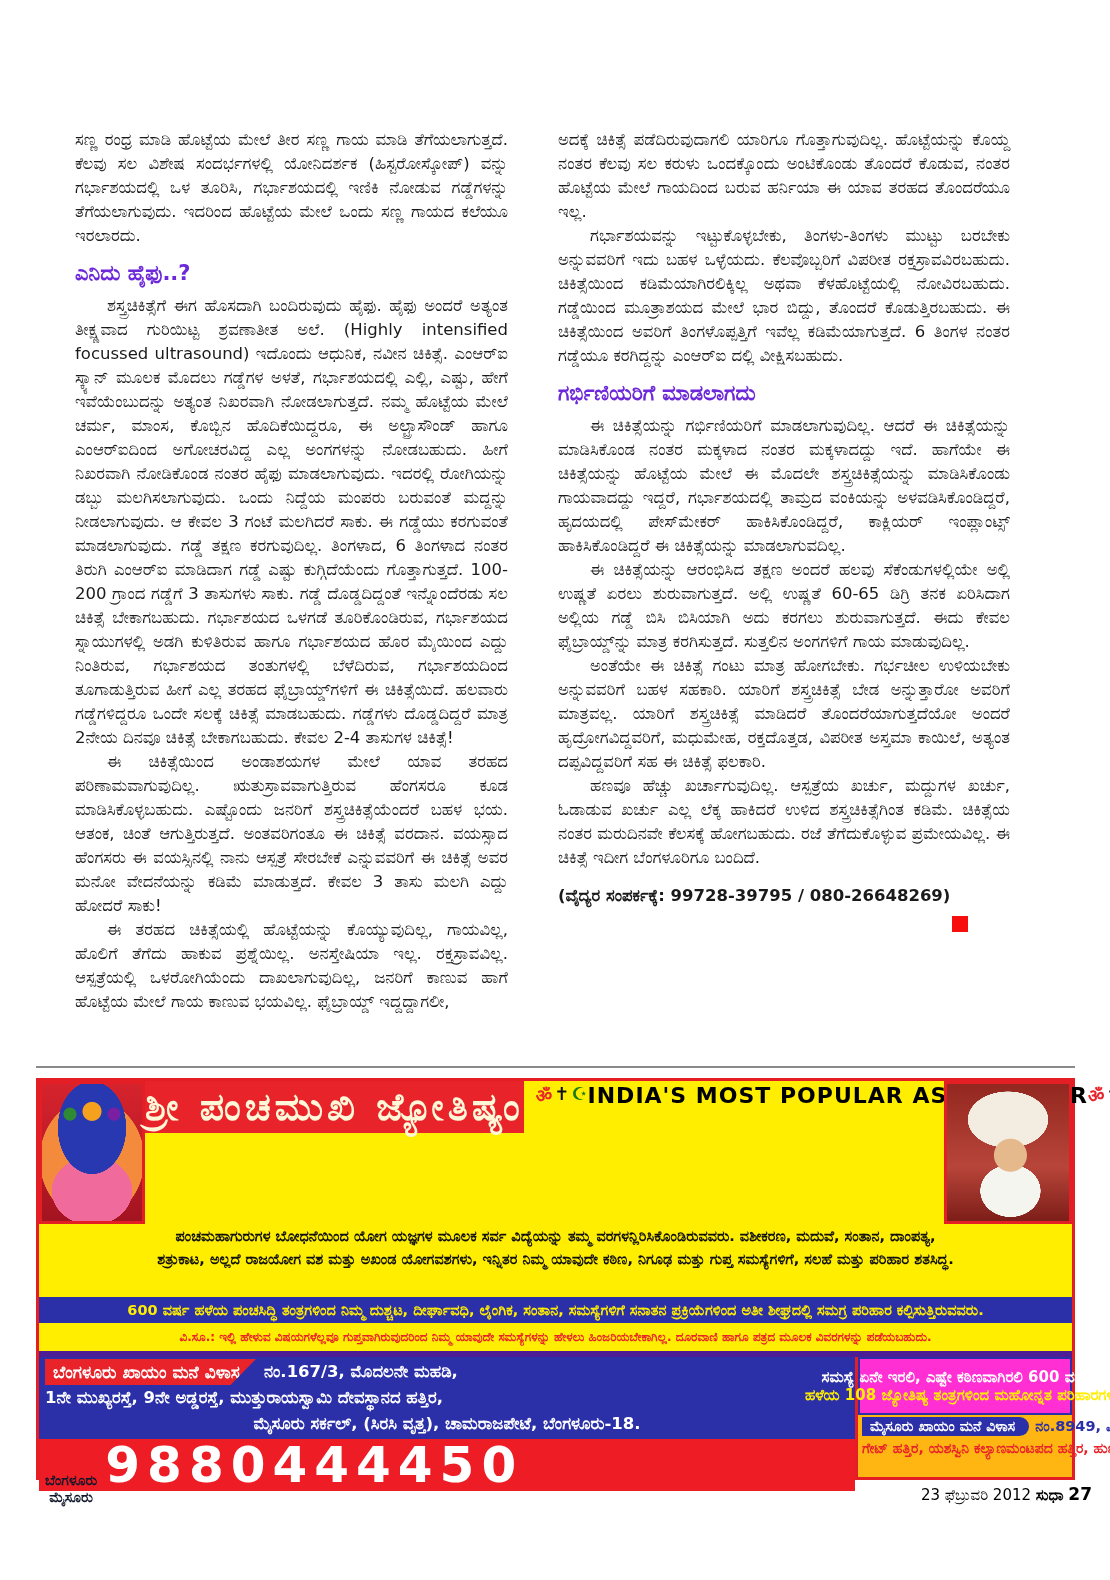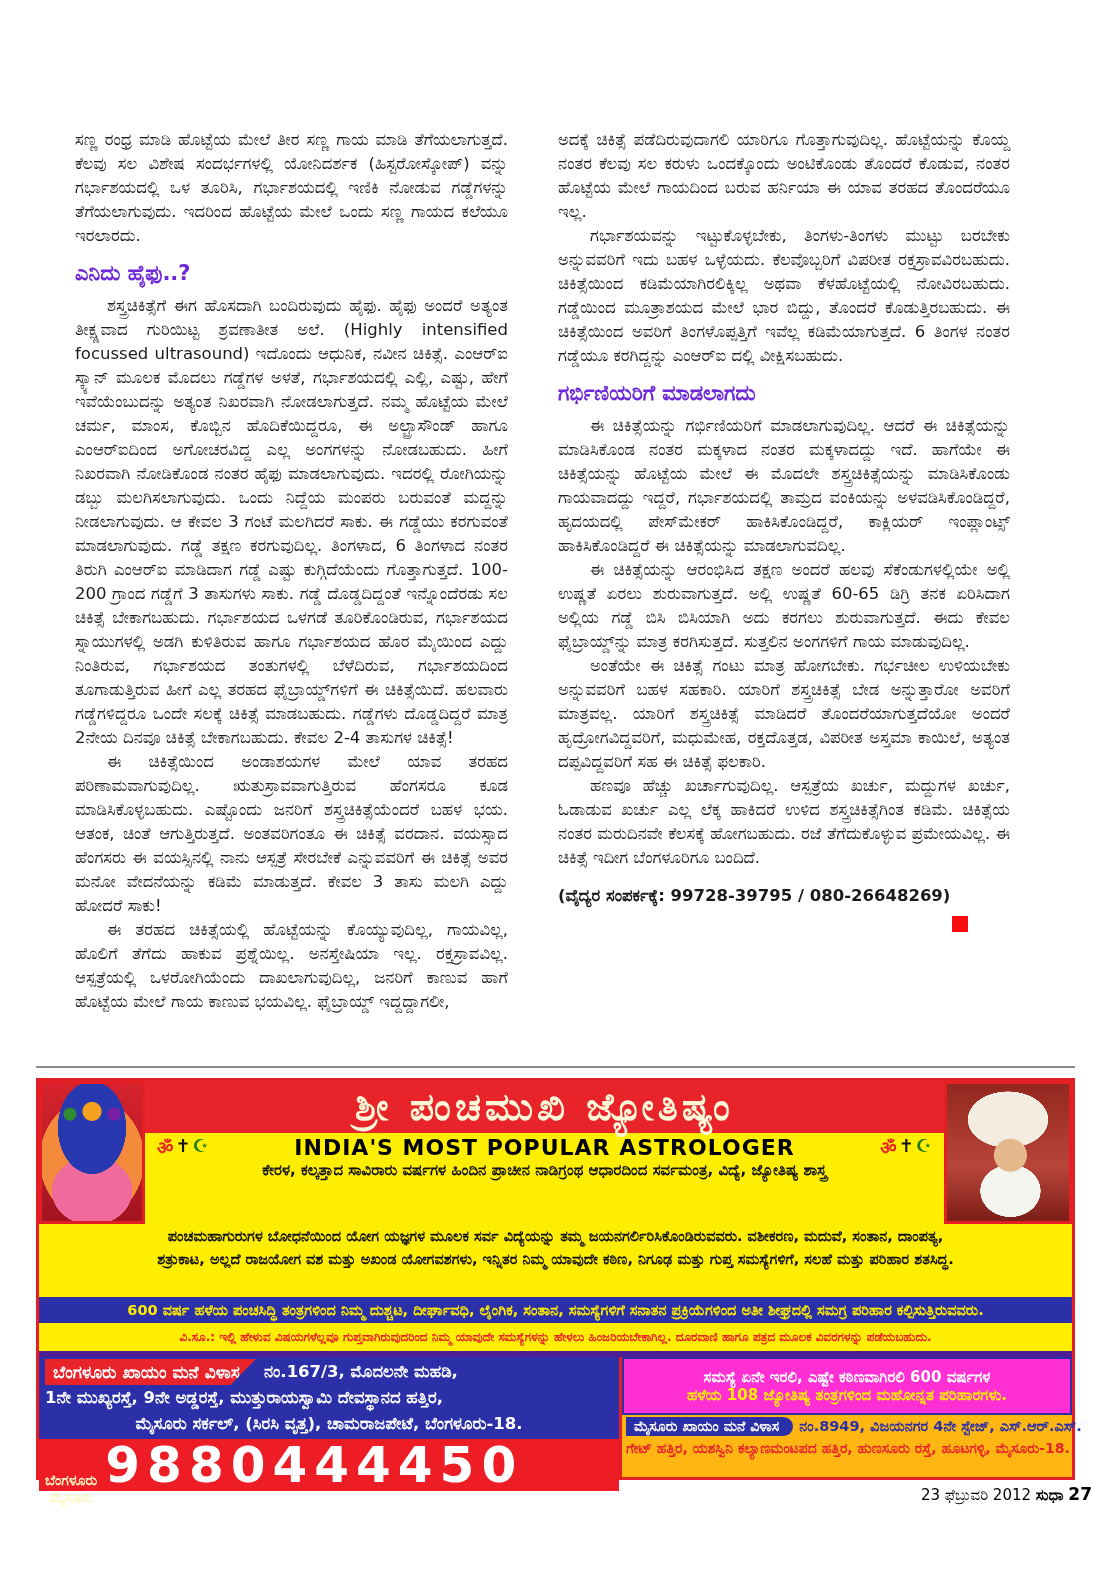--- a/index.html
+++ b/index.html
@@ -37,49 +37,49 @@
       radial-gradient(ellipse 52px 60px at 50% 55%, #f48a3c 0 100%, rgba(0,0,0,0) 101%),
       linear-gradient(#d6232d,#a31420);
   }
   .ph-saibaba{
     background:
       radial-gradient(circle at 52% 52%, #e5b98c 0 16px, rgba(0,0,0,0) 17px),
       radial-gradient(ellipse 40px 28px at 50% 26%, #f3ece0 0 100%, rgba(0,0,0,0) 101%),
       radial-gradient(ellipse 30px 26px at 52% 78%, #f5f5f0 0 100%, rgba(0,0,0,0) 101%),
       linear-gradient(#93271f,#b8453a 60%,#7d1e18);
   }
-  .ad-top-center{flex:1;display:flex;flex-direction:column;min-width:0;}
+  .ad-top-center{flex:1;display:flex;flex-direction:row;min-width:0;}
   .ad-banner{background:#e8232a;height:52px;flex:none;display:flex;align-items:center;justify-content:center;}
   .ad-banner span{color:#fff8d8;font-size:38px;font-weight:bold;letter-spacing:4px;white-space:nowrap;}
   .ad-row-en{display:flex;align-items:center;height:28px;flex:none;padding:0 12px;}
   .ad-row-en .en-title{flex:1;text-align:center;font-size:22px;font-weight:bold;color:#000;letter-spacing:1px;white-space:nowrap;}
   .sym-group{flex:none;font-size:18px;font-weight:bold;display:flex;gap:2px;}
   .sym-om{color:#e8232a;}
   .sym-cross{color:#111;}
   .sym-crescent{color:#1c7a1c;}
   .ad-row-name{flex:none;text-align:center;height:38px;line-height:38px;white-space:nowrap;}
   .ad-row-name .pandit{color:#e8232a;font-size:31px;font-weight:bold;}
   .ad-row-name .tag{color:#000;font-size:19px;font-weight:bold;margin-left:10px;}
   .ad-row-intro{flex:1;text-align:center;font-size:15px;font-weight:bold;color:#111;white-space:nowrap;overflow:hidden;}
   .ad-services{flex:none;height:72px;padding:1px 10px 0;}
   .ad-services div{font-size:14.5px;font-weight:bold;color:#101010;line-height:23px;text-align:center;white-space:nowrap;overflow:hidden;}
   .ad-blue{flex:none;height:26px;background:#2b2fa8;color:#ffee00;font-size:14.5px;font-weight:bold;
            display:flex;align-items:center;justify-content:center;white-space:nowrap;overflow:hidden;}
   .ad-notice{flex:none;height:28px;background:#ffee00;color:#e8232a;font-size:12px;font-weight:bold;
              display:flex;align-items:center;justify-content:center;border-bottom:6px solid #4c1d95;white-space:nowrap;overflow:hidden;}
   .ad-bottom{flex:1;display:flex;min-height:0;}
-  .ad-bottom-left{width:580px;flex:none;display:flex;flex-direction:column;}
+  .ad-bottom-left{width:816px;flex:none;display:flex;flex-direction:column;}
   .addr-blue{flex:1;background:#2b2fa8;color:#ffffff;font-weight:bold;font-size:16.5px;padding:2px 6px;line-height:26px;}
   .addr-line1{display:flex;align-items:center;gap:8px;white-space:nowrap;}
   .lozenge-red{background:#e8232a;color:#fff;padding:0 16px 0 8px;font-size:17px;font-weight:bold;
                clip-path:polygon(0 0,100% 0,88% 100%,0 100%);}
   .addr-blue .addr-l2{white-space:nowrap;}
   .addr-blue .addr-l3{white-space:nowrap;text-align:center;}
   .phone-band{flex:none;height:52px;background:#ee1c25;display:flex;align-items:center;}
-  .phone-cities{flex:none;padding:0 8px 0 6px;color:#fef9c3;font-size:14px;font-weight:bold;line-height:17px;text-align:center;margin-top:48px;}
+  .phone-cities{flex:none;padding:0 8px 0 6px;color:#0f172a;font-size:14px;font-weight:bold;line-height:17px;text-align:center;margin-top:48px;}
   .phone-number{color:#ffffff;font-size:50px;font-weight:bold;letter-spacing:7px;line-height:50px;white-space:nowrap;}
   .ad-bottom-right{flex:1;display:flex;flex-direction:column;border-left:3px solid #e31e25;min-width:0;}
   .magenta{flex:none;height:58px;background:#ff2fd4;border:2px solid #2b2fa8;box-sizing:border-box;
            display:flex;flex-direction:column;align-items:center;justify-content:center;}
   .magenta .m1{color:#ffffff;font-size:15px;font-weight:bold;white-space:nowrap;}
   .magenta .m2{color:#ffee00;font-size:15px;font-weight:bold;white-space:nowrap;}
   .gold{flex:1;background:#ffb612;padding:2px 4px;font-weight:bold;}
   .gold .g1{display:flex;align-items:center;gap:6px;white-space:nowrap;}
   .lozenge-blue{background:#2b2fa8;color:#fff;padding:1px 14px 1px 8px;font-size:14px;font-weight:bold;
                 border-radius:0 14px 14px 0;}
@@ -144,21 +144,21 @@
 
       <div class="ad-row-intro">ಕೇರಳ, ಕಲ್ಕತ್ತಾದ ಸಾವಿರಾರು ವರ್ಷಗಳ ಹಿಂದಿನ ಪ್ರಾಚೀನ ನಾಡಿಗ್ರಂಥ ಆಧಾರದಿಂದ ಸರ್ವಮಂತ್ರ, ವಿದ್ಯೆ, ಜ್ಯೋತಿಷ್ಯ ಶಾಸ್ತ್ರ</div>
     </div>
 
     <div class="photo photo-right">
       <div class="ph-inner ph-saibaba"></div>
     </div>
   </div>
 
   <div class="ad-services">
-    <div>ಪಂಚಮಹಾಗುರುಗಳ ಬೋಧನೆಯಿಂದ ಯೋಗ ಯಜ್ಞಗಳ ಮೂಲಕ ಸರ್ವ ವಿದ್ಯೆಯನ್ನು ತಮ್ಮ ಜಯನಗರ್ಲಿರಿಸಿಕೊಂಡಿರುವವರು. ವಶೀಕರಣ, ಮದುವೆ, ಸಂತಾನ, ದಾಂಪತ್ಯ,</div>
+    <div>ಪಂಚಮಹಾಗುರುಗಳ ಬೋಧನೆಯಿಂದ ಯೋಗ ಯಜ್ಞಗಳ ಮೂಲಕ ಸರ್ವ ವಿದ್ಯೆಯನ್ನು ತಮ್ಮ ವರಗಳನ್ಲಿರಿಸಿಕೊಂಡಿರುವವರು. ವಶೀಕರಣ, ಮದುವೆ, ಸಂತಾನ, ದಾಂಪತ್ಯ,</div>
     <div>ಶತ್ರುಕಾಟ, ಅಲ್ಲದೆ ರಾಜಯೋಗ ವಶ ಮತ್ತು ಅಖಂಡ ಯೋಗವಶಗಳು, ಇನ್ನಿತರ ನಿಮ್ಮ ಯಾವುದೇ ಕಠಿಣ, ನಿಗೂಢ ಮತ್ತು ಗುಪ್ತ ಸಮಸ್ಯೆಗಳಿಗೆ, ಸಲಹೆ ಮತ್ತು ಪರಿಹಾರ ಶತಸಿದ್ಧ.</div>
   </div>
 
   <div class="ad-blue">600 ವರ್ಷ ಹಳೆಯ ಪಂಚಸಿದ್ಧಿ ತಂತ್ರಗಳಿಂದ ನಿಮ್ಮ ದುಶ್ಚಟ, ದೀರ್ಘಾವಧಿ, ಲೈಂಗಿಕ, ಸಂತಾನ, ಸಮಸ್ಯೆಗಳಿಗೆ ಸನಾತನ ಪ್ರಕ್ರಿಯೆಗಳಿಂದ ಅತೀ ಶೀಘ್ರದಲ್ಲಿ ಸಮಗ್ರ ಪರಿಹಾರ ಕಲ್ಪಿಸುತ್ತಿರುವವರು.</div>
 
   <div class="ad-notice">ವಿ.ಸೂ.: ಇಲ್ಲಿ ಹೇಳುವ ವಿಷಯಗಳೆಲ್ಲವೂ ಗುಪ್ತವಾಗಿರುವುದರಿಂದ ನಿಮ್ಮ ಯಾವುದೇ ಸಮಸ್ಯೆಗಳನ್ನು ಹೇಳಲು ಹಿಂಜರಿಯಬೇಕಾಗಿಲ್ಲ.  ದೂರವಾಣಿ ಹಾಗೂ ಪತ್ರದ ಮೂಲಕ ವಿವರಗಳನ್ನು ಪಡೆಯಬಹುದು.</div>
 
   <div class="ad-bottom">
 
     <div class="ad-bottom-left">

